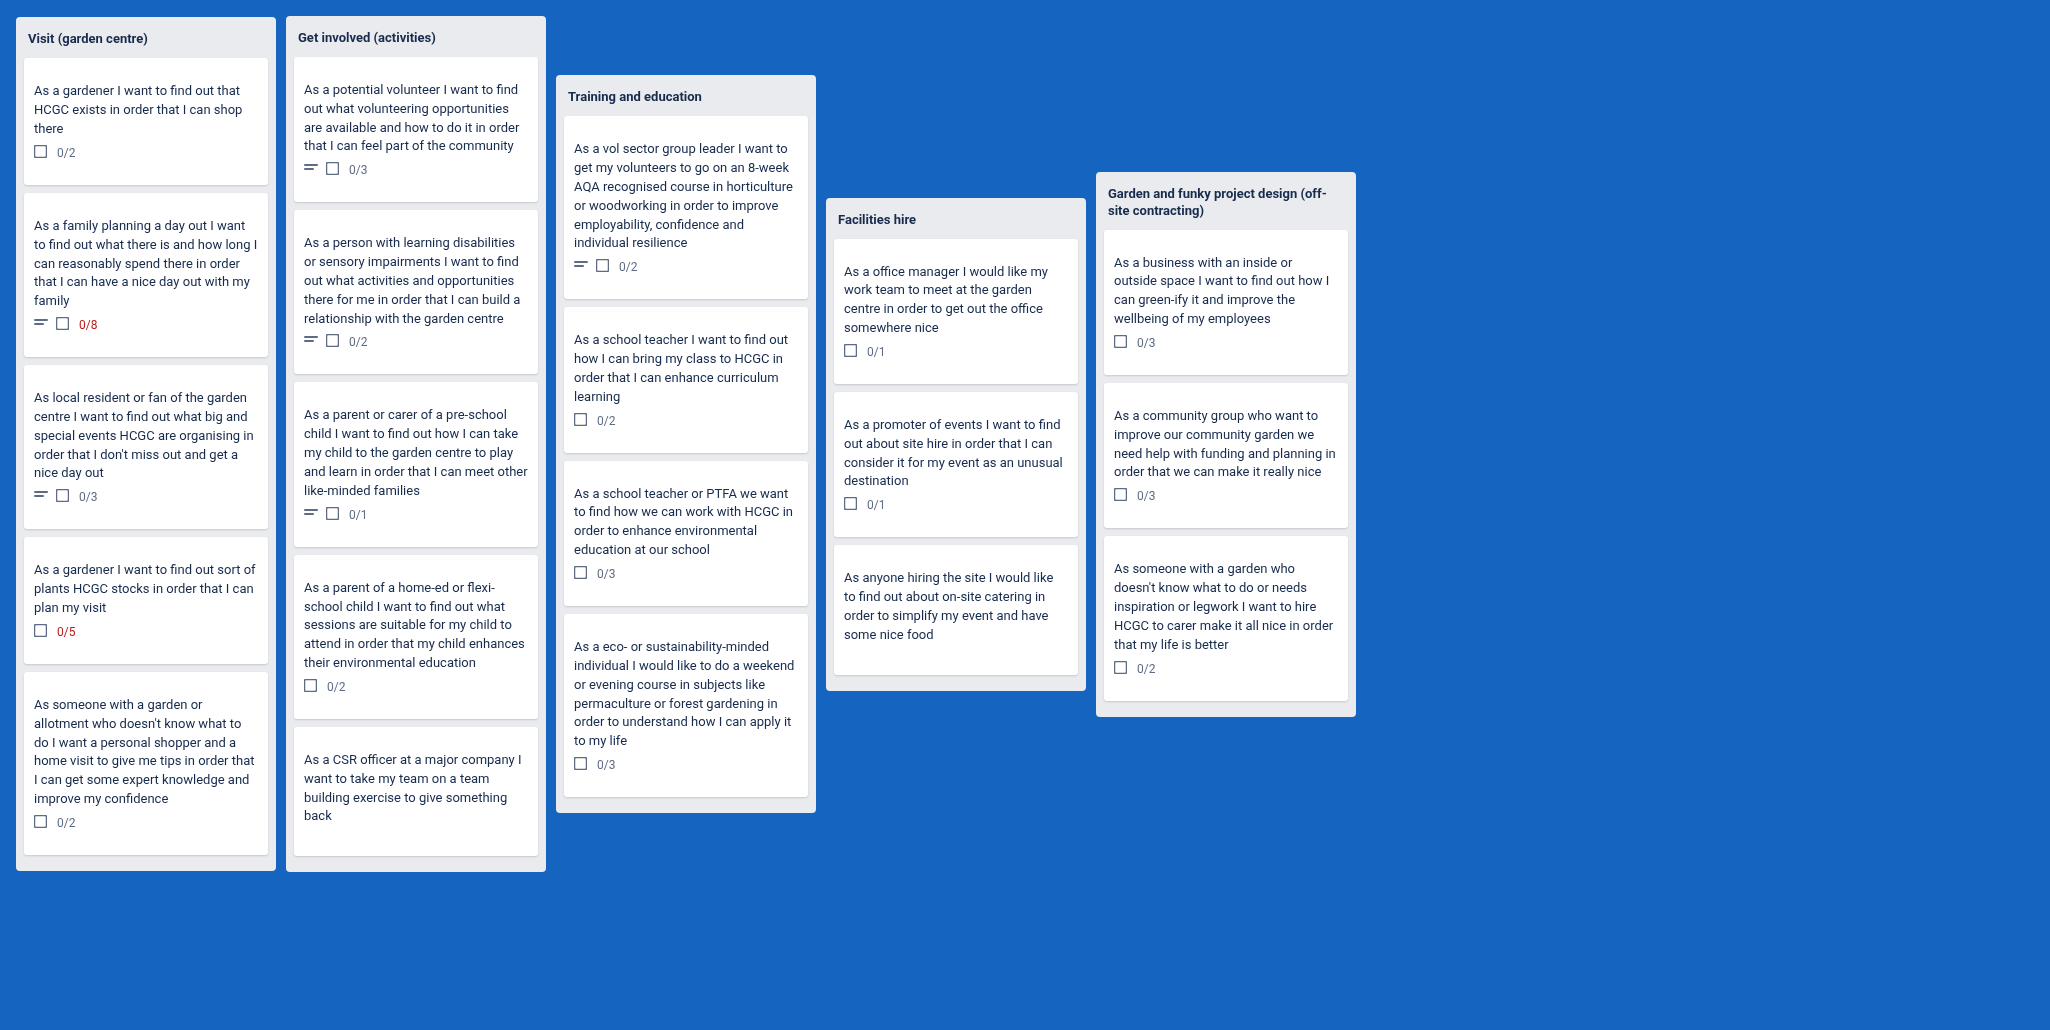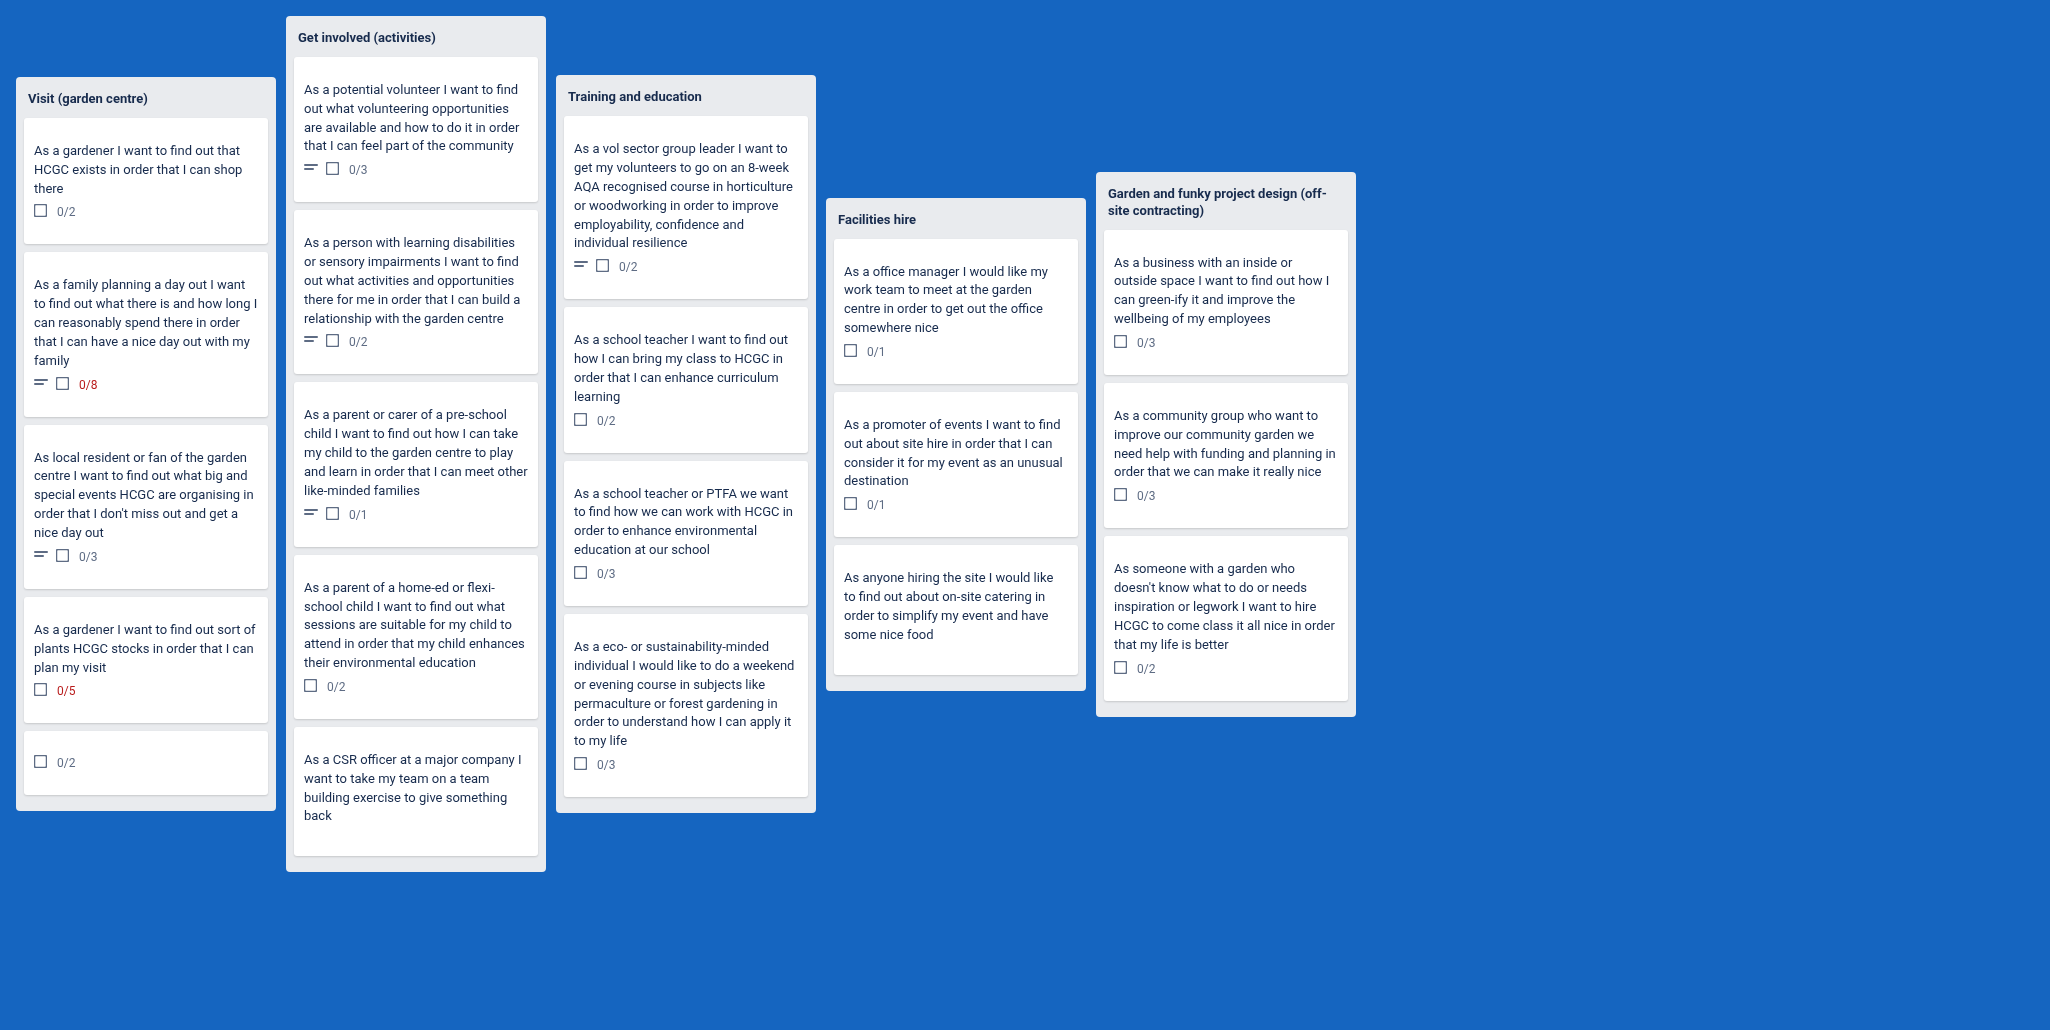--- a/index.html
+++ b/index.html
@@ -116,20 +116,21 @@
         <div class="card-footer">
           <div class="card-badge">
             <span><svg width="13" height="13" viewBox="0 0 13 13">
                 <rect x="0.5" y="0.5" width="12" height="12" rx="1.5" fill="none" stroke="#5e6c84" stroke-width="1.5"></rect>
               </svg></span>
             <span style="color: #b91c1c; font-size: 12px;">0/5</span>
           </div>
         </div>
       </div>
       <div class="card">
+        <div class="card-text">As someone with a garden or allotment who doesn't know what to do I want a personal shopper and a home visit to give me tips in order that I can get some expert knowledge and improve my confidence</div>
         <div class="card-footer">
           <div class="card-badge">
             <span><svg width="13" height="13" viewBox="0 0 13 13">
                 <rect x="0.5" y="0.5" width="12" height="12" rx="1.5" fill="none" stroke="#5e6c84" stroke-width="1.5"></rect>
               </svg></span>
             <span style="color: rgb(94, 108, 132); font-size: 12px;">0/2</span>
           </div>
         </div>
       </div>
     </div>
@@ -300,21 +301,21 @@
         <div class="card-footer">
           <div class="card-badge">
             <span><svg width="13" height="13" viewBox="0 0 13 13">
                 <rect x="0.5" y="0.5" width="12" height="12" rx="1.5" fill="none" stroke="#5e6c84" stroke-width="1.5"></rect>
               </svg></span>
             <span style="color: rgb(94, 108, 132); font-size: 12px;">0/3</span>
           </div>
         </div>
       </div>
       <div class="card">
-        <div class="card-text">As someone with a garden who doesn't know what to do or needs inspiration or legwork I want to hire HCGC to come class it all nice in order that my life is better</div>
+        <div class="card-text">As someone with a garden who doesn't know what to do or needs inspiration or legwork I want to hire HCGC to carer make it all nice in order that my life is better</div>
         <div class="card-footer">
           <div class="card-badge">
             <span><svg width="13" height="13" viewBox="0 0 13 13">
                 <rect x="0.5" y="0.5" width="12" height="12" rx="1.5" fill="none" stroke="#5e6c84" stroke-width="1.5"></rect>
               </svg></span>
             <span style="color: rgb(94, 108, 132); font-size: 12px;">0/2</span>
           </div>
         </div>
       </div>
     </div>

